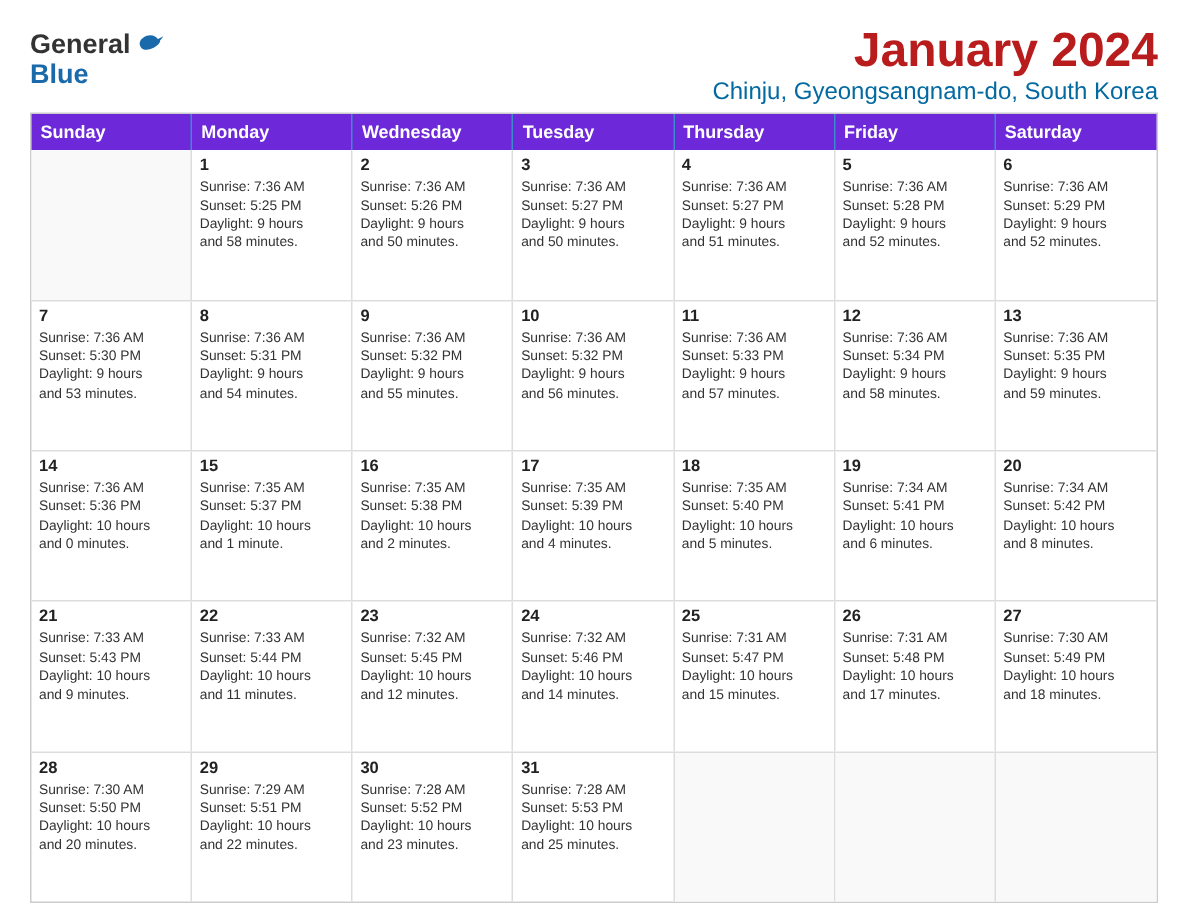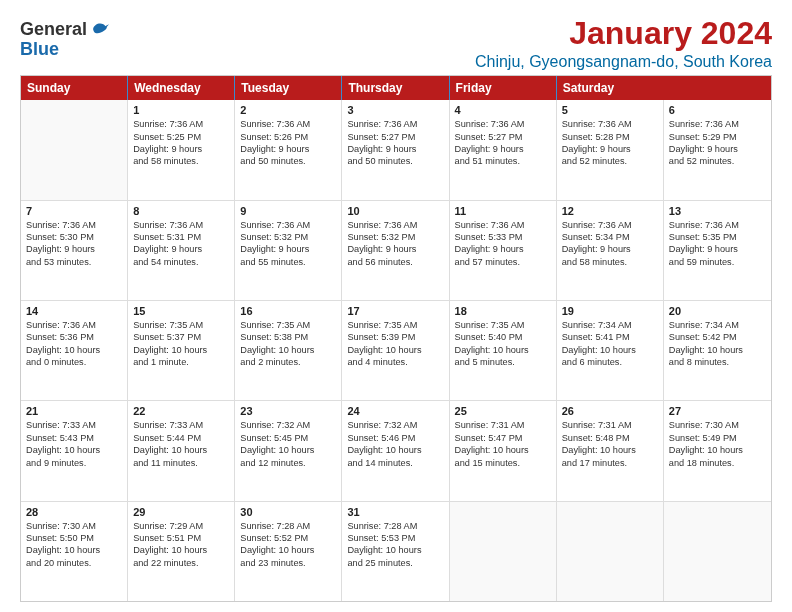--- a/index.html
+++ b/index.html
@@ -57,21 +57,21 @@
     }
     .calendar {
       flex: 1;
       border: 1px solid #ccc;
       display: flex;
       flex-direction: column;
     }
     .cal-header-row {
       display: grid;
       grid-template-columns: repeat(7, 1fr);
-      background: #b91c1c;
+      background: #6d28d9;
     }
     .cal-header-cell {
       color: #fff;
       font-size: 12px;
       font-weight: bold;
       padding: 5px 6px;
       text-align: left;
       border-right: 1px solid #3a8acd;
     }
     .cal-header-cell:last-child { border-right: none; }
@@ -127,20 +127,21 @@
     </div>
     <div class="title-block">
       <div class="main-title">January 2024</div>
       <div class="subtitle">Chinju, Gyeongsangnam-do, South Korea</div>
     </div>
   </div>
 
   <div class="calendar">
     <div class="cal-header-row">
     <div class="cal-header-cell">Sunday</div>
+        <div class="cal-header-cell">Monday</div>
         <div class="cal-header-cell">Wednesday</div>
         <div class="cal-header-cell">Tuesday</div>
         <div class="cal-header-cell">Thursday</div>
         <div class="cal-header-cell">Friday</div>
         <div class="cal-header-cell">Saturday</div>
       </div>
     <div class="cal-body">
     <div class="cal-row">
           <div class="cal-cell empty"></div>
           <div class="cal-cell">

